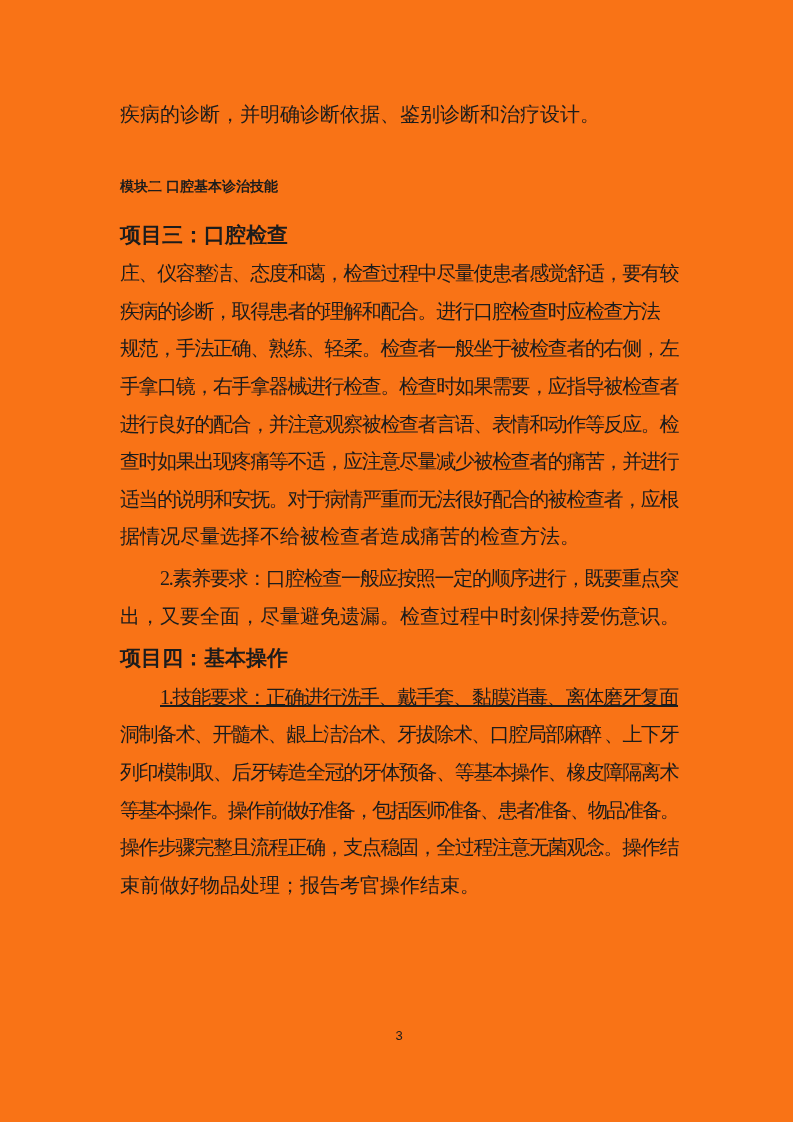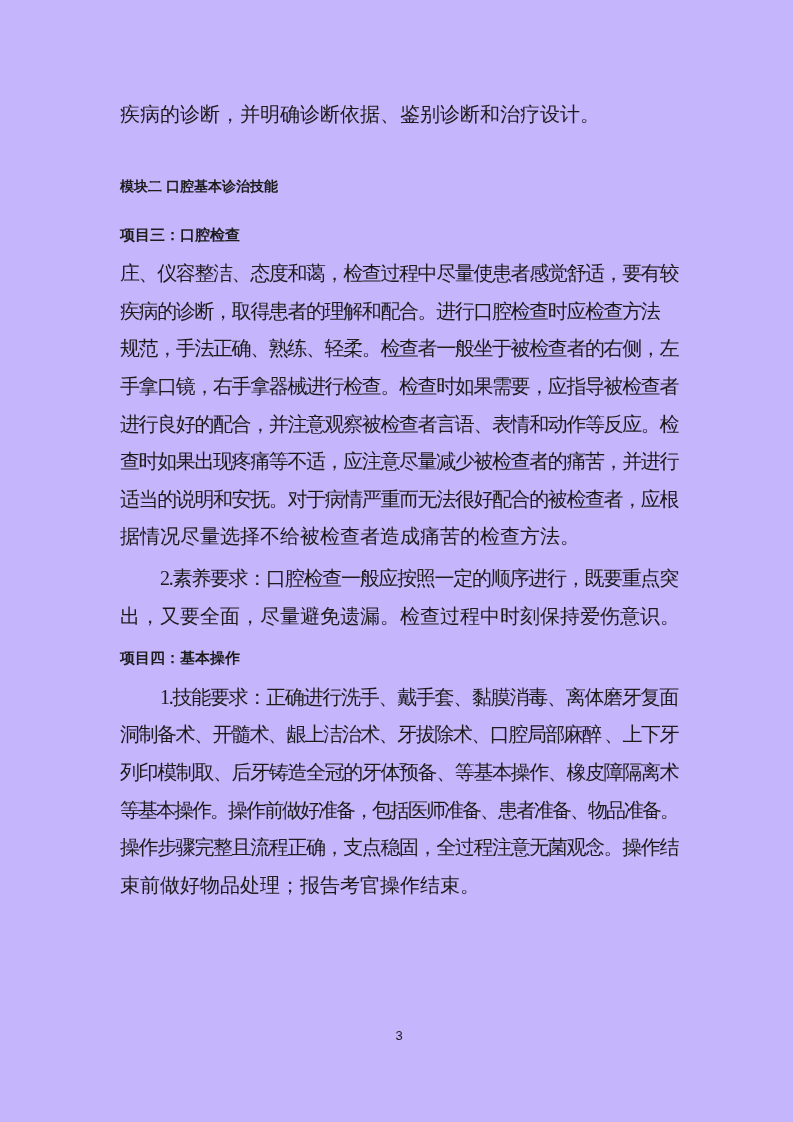--- a/index.html
+++ b/index.html
@@ -4,21 +4,21 @@
 <style>
   html, body {
     margin: 0;
     padding: 0;
     background: #ffffff;
   }
   .page {
     position: relative;
     width: 793px;
     height: 1122px;
-    background: #c4b5fd;
+    background: #f97316;
     overflow: hidden;
     color: #1c1c1c;
     font-family: "Liberation Serif", "DejaVu Serif", serif;
   }
   .content {
     position: absolute;
     left: 120px;
     top: 96px;
     width: 558px;
   }
@@ -38,21 +38,21 @@
     font-family: "Liberation Sans", "DejaVu Sans", sans-serif;
     font-weight: bold;
     font-size: 14px;
     line-height: 36px;
     margin: 34px 0 12px 0;
     white-space: nowrap;
   }
   .h2 {
     font-family: "Liberation Sans", "DejaVu Sans", sans-serif;
     font-weight: bold;
-    font-size: 15px;
+    font-size: 21px;
     line-height: 37.6px;
     margin: 0 0 2px 0;
     white-space: nowrap;
   }
   .page-number {
     position: absolute;
     left: 120px;
     top: 1026px;
     width: 558px;
     text-align: center;
@@ -81,21 +81,21 @@
         <div class="line fill"><span style="letter-spacing: -1.4px;">查时如果出现疼痛等不适，应注意尽量减少被检查者的痛苦，并进行</span></div>
         <div class="line fill"><span style="letter-spacing: -1.4px;">适当的说明和安抚。对于病情严重而无法很好配合的被检查者，应根</span></div>
         <div class="line"><span>据情况尽量选择不给被检查者造成痛苦的检查方法。</span></div>
       </div>
       <div class="para">
         <div class="line indent fill"><span style="letter-spacing: -1.27586px;">2.素养要求：口腔检查一般应按照一定的顺序进行，既要重点突</span></div>
         <div class="line"><span>出，又要全面，尽量避免遗漏。检查过程中时刻保持爱伤意识。</span></div>
       </div>
       <div class="h2">项目四：基本操作</div>
       <div class="para">
-        <div class="line indent fill"><span style="letter-spacing: -1.27586px;">1.技能要求：正确进行洗手、戴手套、黏膜消毒、离体磨牙复面</span></div>
+        <div class="line indent fill"><span style="letter-spacing: -1.27586px; text-decoration: underline;">1.技能要求：正确进行洗手、戴手套、黏膜消毒、离体磨牙复面</span></div>
         <div class="line fill"><span style="letter-spacing: -1.51613px;">洞制备术、开髓术、龈上洁治术、牙拔除术、口腔局部麻醉 、上下牙</span></div>
         <div class="line fill"><span style="letter-spacing: -1.4px;">列印模制取、后牙铸造全冠的牙体预备、等基本操作、橡皮障隔离术</span></div>
         <div class="line fill"><span style="letter-spacing: -2px;">等基本操作。操作前做好准备，包括医师准备、患者准备、物品准备。</span></div>
         <div class="line fill"><span style="letter-spacing: -1.4px;">操作步骤完整且流程正确，支点稳固，全过程注意无菌观念。操作结</span></div>
         <div class="line"><span>束前做好物品处理；报告考官操作结束。</span></div>
       </div>
     </div>
   <div class="page-number">3</div>
 </div>
 

